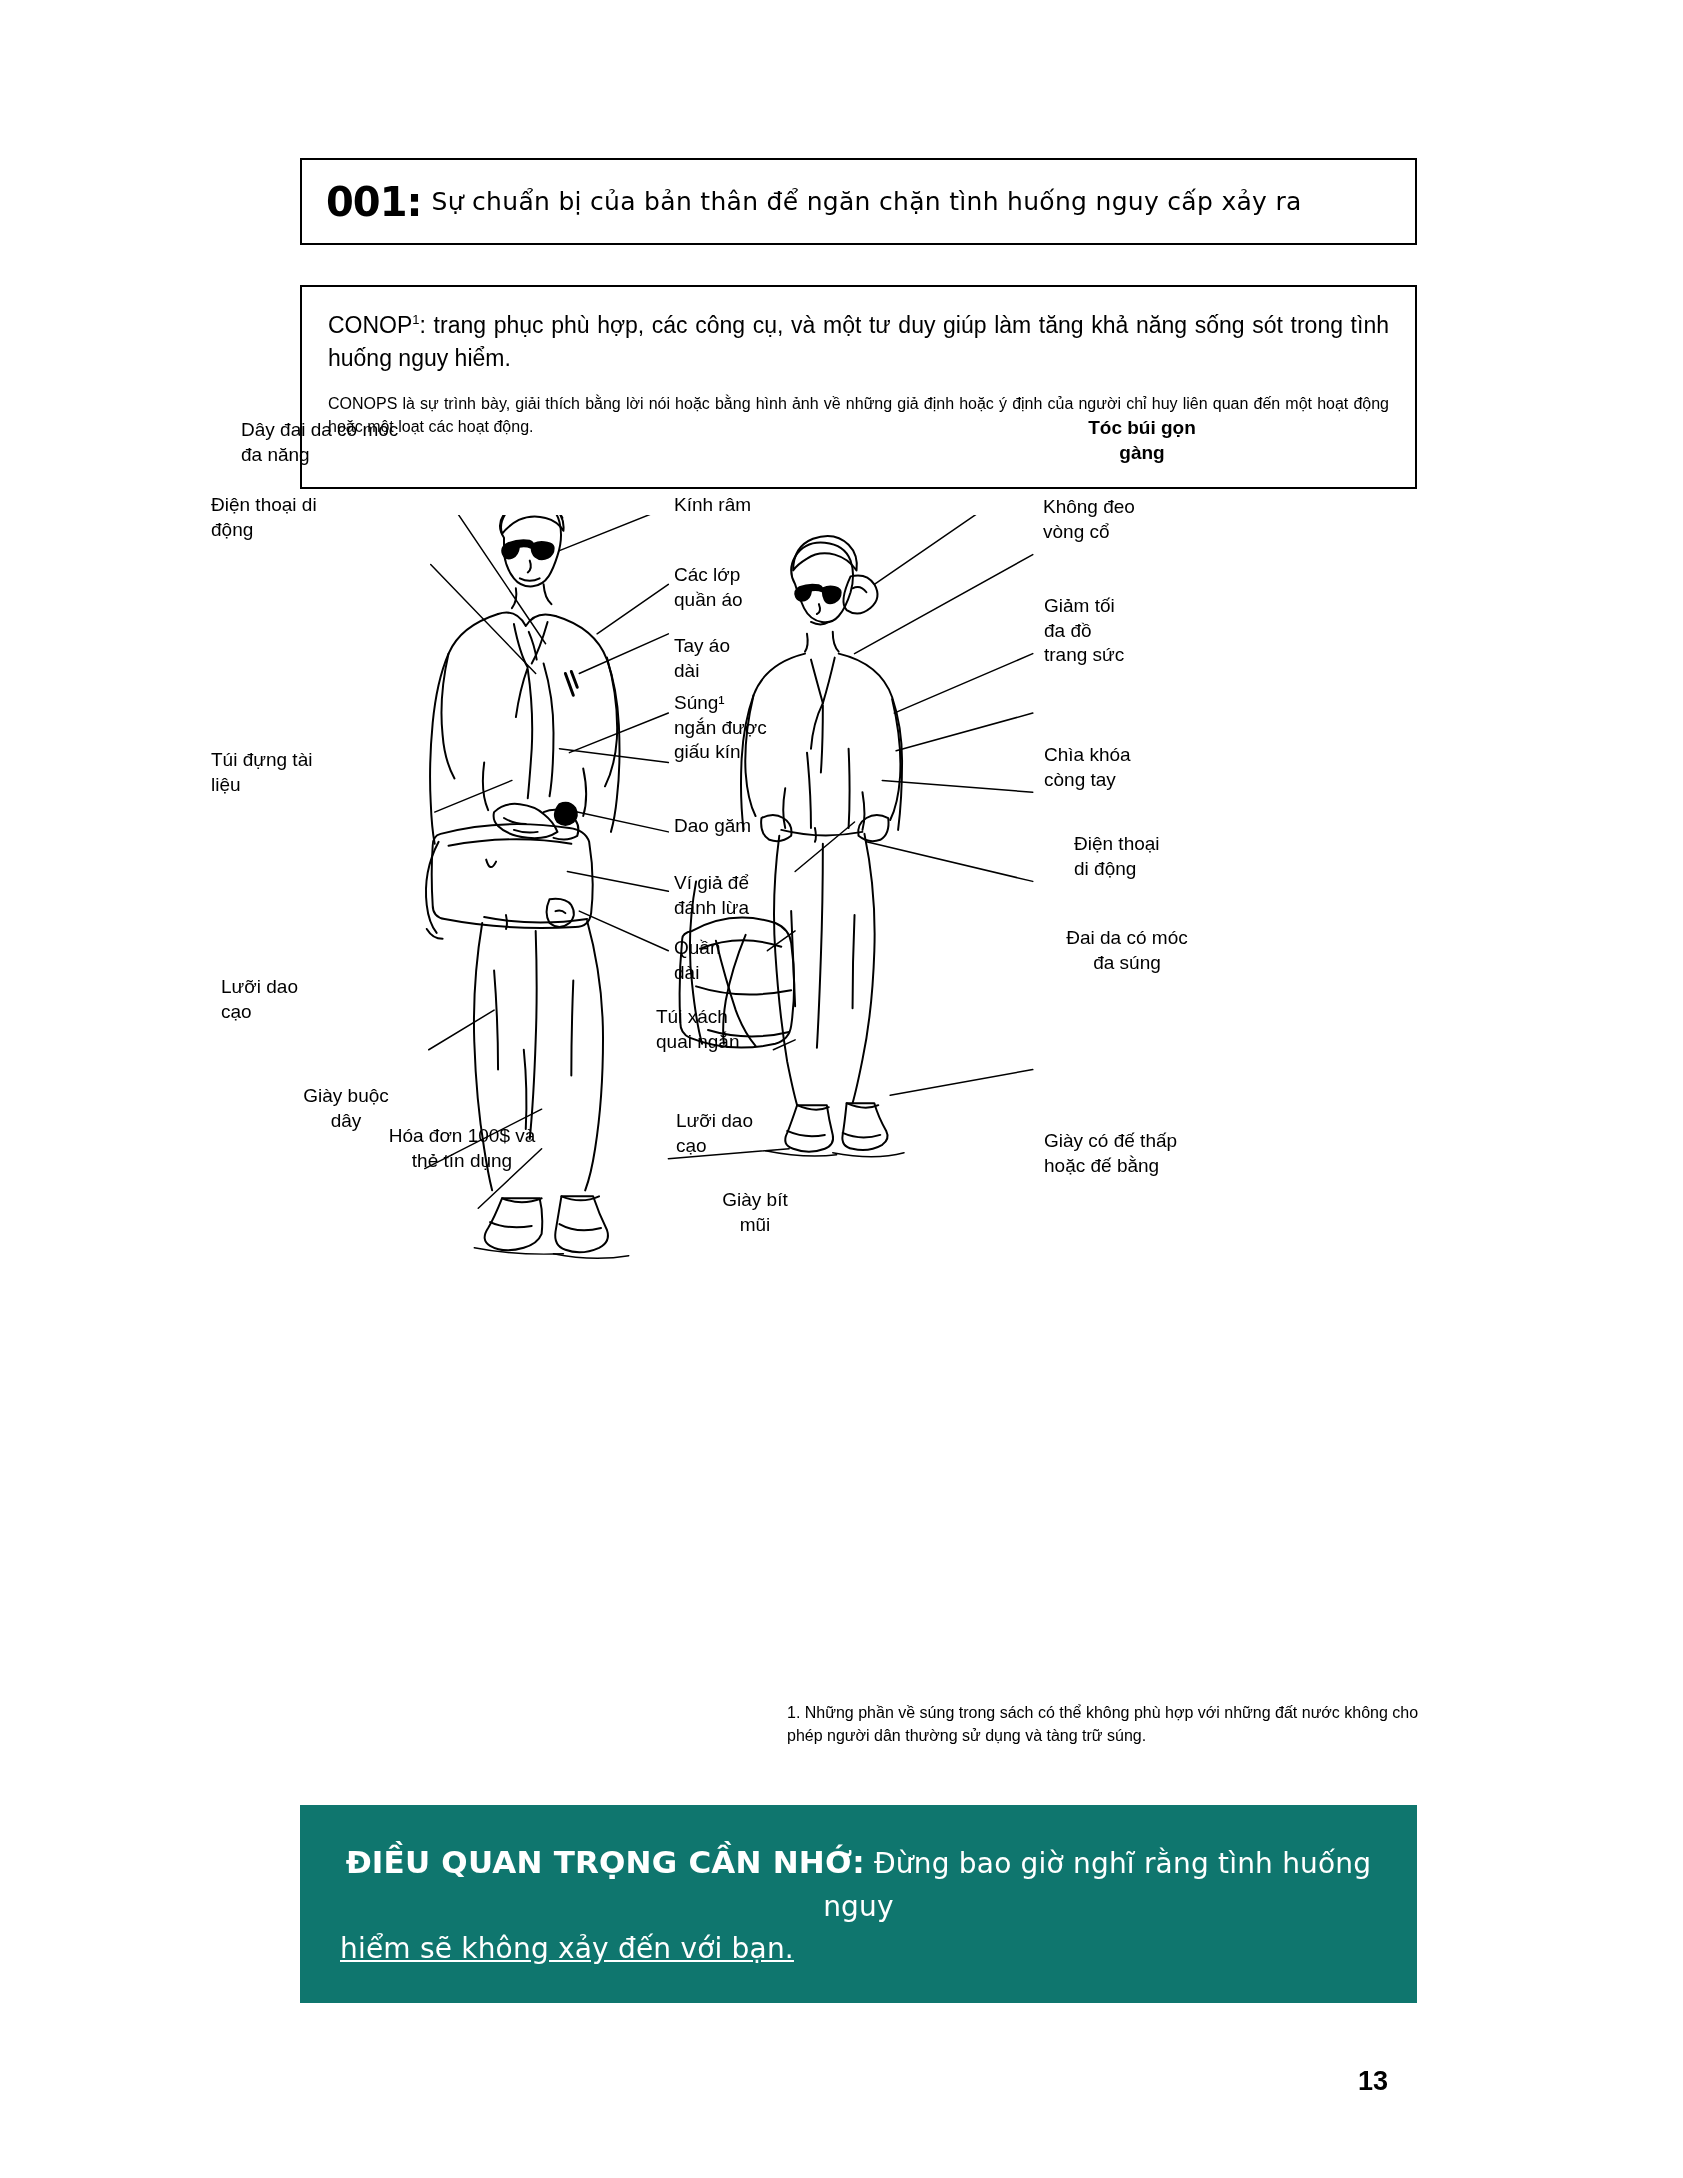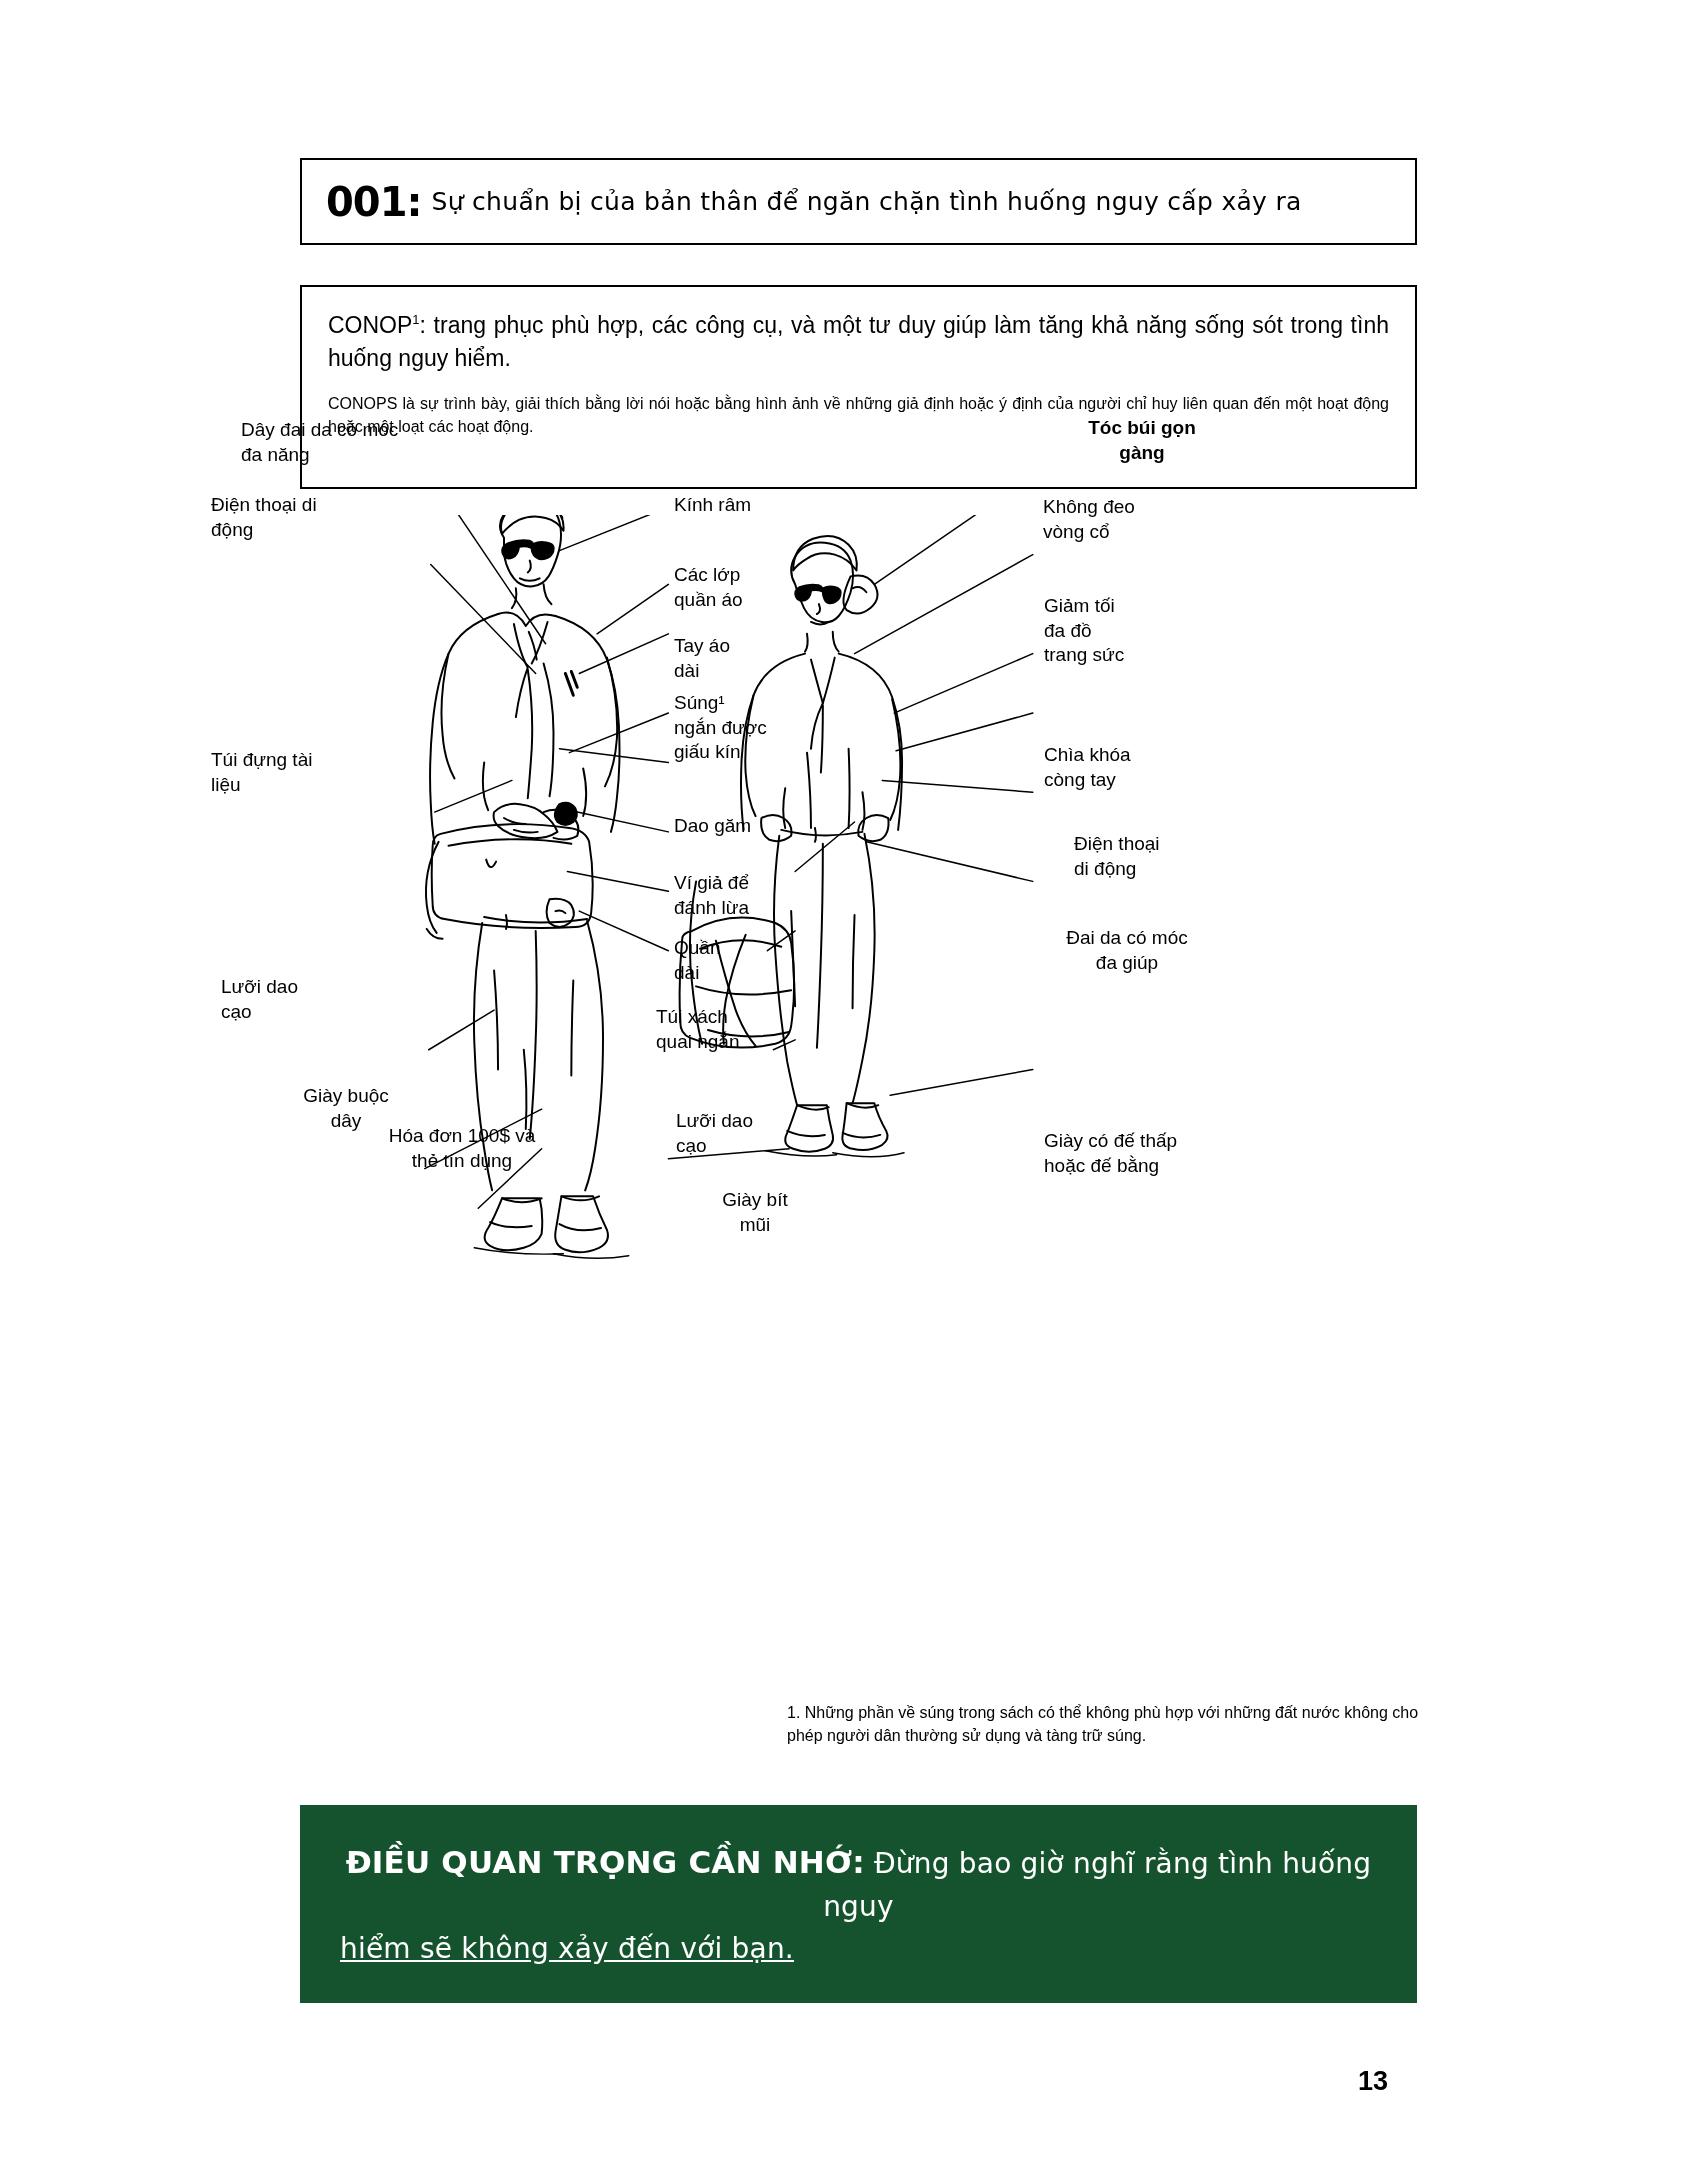--- a/index.html
+++ b/index.html
@@ -109,21 +109,21 @@
     line-height: 1.45;
   }
 
   
   .remember {
     position: absolute;
     left: 300px;
     top: 1805px;
     width: 1117px;
     height: 198px;
-    background: #14532d;
+    background: #0f766e;
     color: #fff;
     box-sizing: border-box;
     padding: 34px 40px 0 40px;
   }
   .remember-head {
     font-family: "DejaVu Sans", sans-serif;
     font-weight: bold;
     font-size: 31px;
     letter-spacing: 0.2px;
   }
@@ -384,21 +384,21 @@
 đa đồ
 trang sức</div>
 
     <div class="label left" style="left:744px; top:228px; width:198px;">Chìa khóa
 còng tay</div>
 
     <div class="label left" style="left:774px; top:317px; width:198px;">Điện thoại
 di động</div>
 
     <div class="label center" style="left:713px; top:411px; width:228px;">Đai da có móc
-đa giúp</div>
+đa súng</div>
 
     <div class="label left" style="left:744px; top:614px; width:218px;">Giày có đế thấp
 hoặc đế bằng</div>
   </div>
 
   <div class="footnote">1. Những phần về súng trong sách có thể không phù hợp với những đất nước không cho phép người dân thường sử dụng và tàng trữ súng.</div>
 
   <div class="remember">
     <div class="remember-body remember-line1">
       <span class="remember-head">ĐIỀU QUAN TRỌNG CẦN NHỚ:</span>

